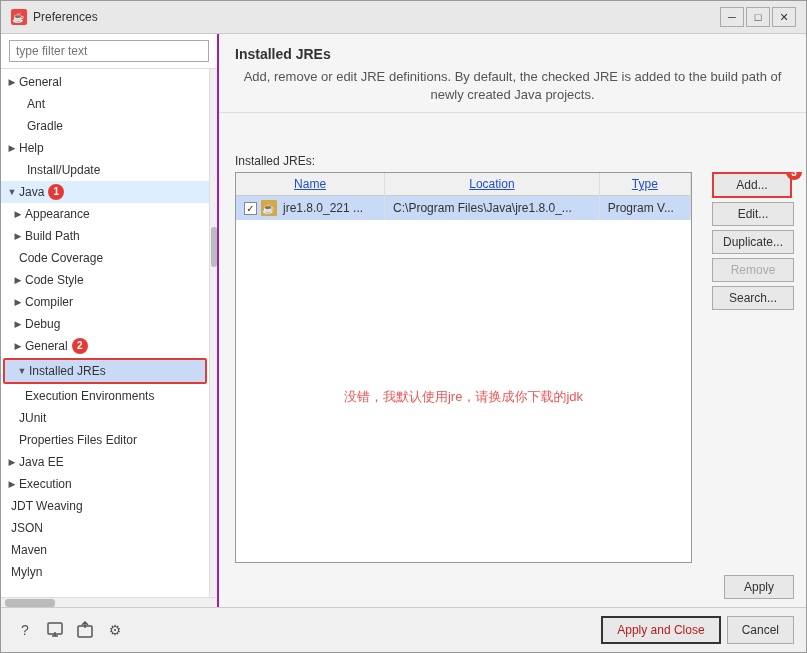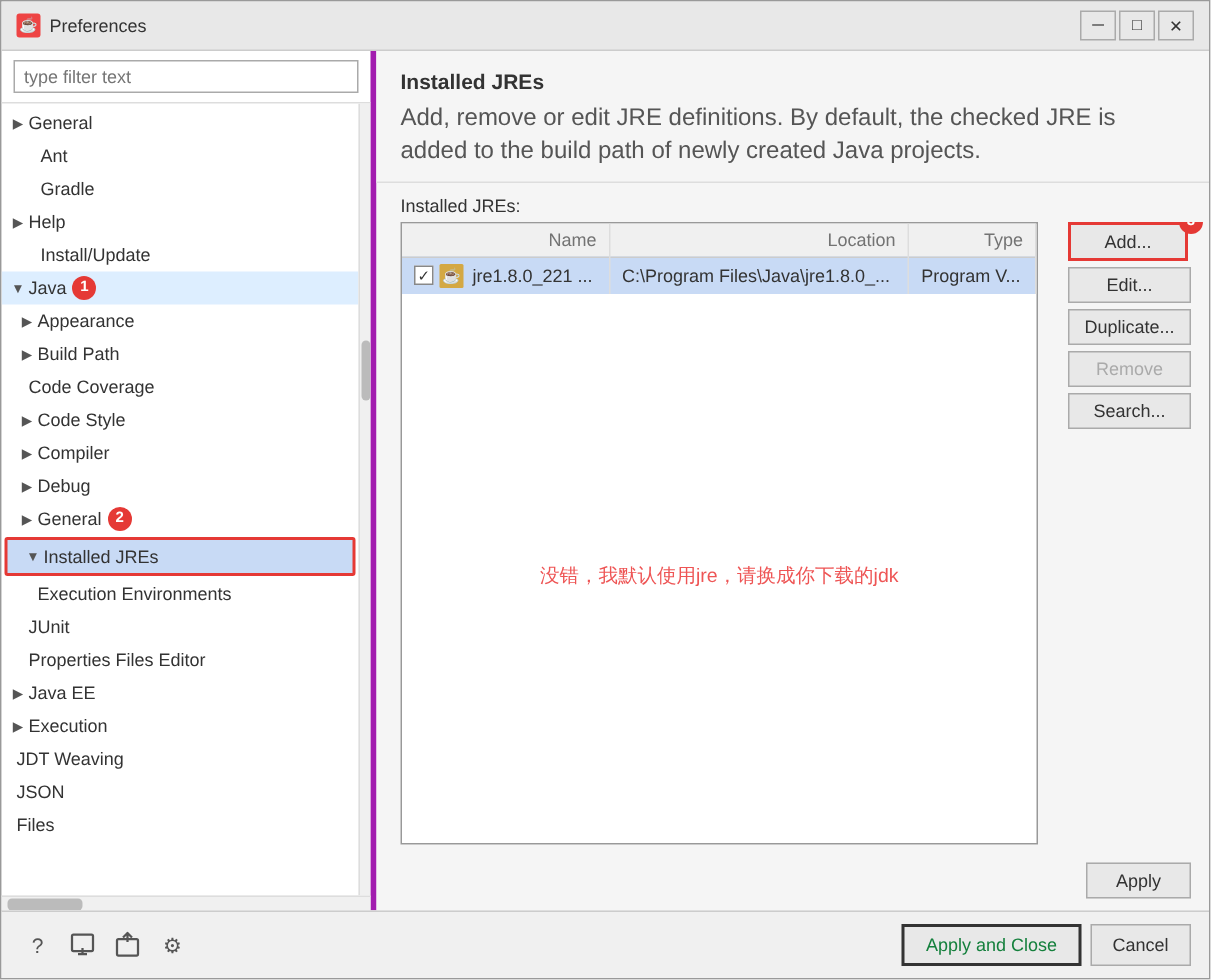--- a/index.html
+++ b/index.html
@@ -10,66 +10,66 @@
     .title-bar { background: #e8e8e8; padding: 6px 10px; display: flex; align-items: center; justify-content: space-between; border-bottom: 1px solid #ccc; min-height: 32px; }
     .title-bar-left { display: flex; align-items: center; gap: 6px; }
     .title-bar-icon { width: 16px; height: 16px; background: #e44; border-radius: 2px; display: flex; align-items: center; justify-content: center; color: white; font-size: 10px; }
     .title-bar-text { font-size: 12px; font-weight: normal; color: #333; }
     .title-bar-controls { display: flex; gap: 2px; }
     .title-bar-btn { width: 24px; height: 20px; border: 1px solid #aaa; background: #e8e8e8; cursor: pointer; display: flex; align-items: center; justify-content: center; font-size: 11px; color: #333; }
 
     .content-area { display: flex; flex: 1; overflow: hidden; }
 
     
-    .sidebar { width: 250px; background: white; border-right: 4px solid #a21caf; display: flex; flex-direction: column; }
+    .sidebar { width: 218px; background: white; border-right: 2px solid #a21caf; display: flex; flex-direction: column; }
     .filter-input-wrap { padding: 6px 8px; border-bottom: 1px solid #ddd; }
     .filter-input { width: 100%; border: 1px solid #aaa; padding: 3px 6px; font-size: 12px; color: #999; background: white; }
     .tree-area { flex: 1; overflow-y: auto; overflow-x: hidden; padding: 2px 0; }
 
     .tree-item { display: flex; align-items: center; padding: 2px 4px; cursor: pointer; white-space: nowrap; color: #333; line-height: 18px; }
 
     .tree-arrow { width: 14px; height: 14px; display: inline-flex; align-items: center; justify-content: center; font-size: 9px; color: #555; flex-shrink: 0; }
     .tree-indent { display: inline-block; }
     .tree-label { font-size: 12px; }
 
     .badge { display: inline-flex; align-items: center; justify-content: center; width: 16px; height: 16px; border-radius: 50%; background: #e53935; color: white; font-size: 10px; font-weight: bold; margin-left: 4px; }
 
     .outline-box { border: 2px solid #e53935; border-radius: 2px; }
 
     
     .main-panel { flex: 1; display: flex; flex-direction: column; background: #f5f5f5; padding: 0; }
 
     .panel-header { padding: 12px 16px 8px; border-bottom: 1px solid #ddd; background: #f5f5f5; }
     .panel-title { font-size: 14px; font-weight: bold; color: #333; margin-bottom: 6px; }
-    .panel-desc { font-size: 16px; color: #555; line-height: 1.4; }
+    .panel-desc { font-size: 13px; color: #555; line-height: 1.4; text-align: center; }
     .jre-label { font-size: 12px; color: #333; margin-bottom: 6px; }
     .jre-table { width: 100%; border-collapse: collapse; }
     .jre-table thead tr { background: #f0f0f0; border-bottom: 1px solid #ccc; }
-    .jre-table th { text-align: right; padding: 4px 8px; font-size: 12px; font-weight: normal; color: #737373; border-right: 1px solid #ddd; }
+    .jre-table th { text-align: center; padding: 4px 8px; font-size: 12px; font-weight: normal; color: #1d4ed8; border-right: 1px solid #ddd; text-decoration: underline; }
     .jre-table td { padding: 4px 8px; font-size: 12px; color: #333; border-right: 1px solid #ddd; vertical-align: middle; }
     .jre-table tbody tr.selected { background: #c8daf5; }
 
     .checkbox-cell { display: flex; align-items: center; gap: 4px; }
     .jre-checkbox { width: 13px; height: 13px; border: 1px solid #888; background: white; display: flex; align-items: center; justify-content: center; flex-shrink: 0; }
     .jre-checkbox.checked::after { content: '✓'; font-size: 10px; color: #333; }
     .jre-icon { width: 16px; height: 16px; background: #d4a843; border-radius: 1px; display: inline-block; margin-right: 2px; flex-shrink: 0; font-size: 10px; display: flex; align-items: center; justify-content: center; color: #8B6914; }
 
     .right-buttons { display: flex; flex-direction: column; gap: 4px; padding: 0 12px; }
     .right-btn { min-width: 80px; padding: 4px 10px; font-size: 12px; background: #e8e8e8; border: 1px solid #aaa; cursor: pointer; text-align: center; color: #333; }
     .right-btn:disabled { color: #aaa; cursor: default; }
     .right-btn.add-btn { border: 2px solid #e53935; }
     .btn-badge { position: absolute; top: -8px; right: -8px; width: 16px; height: 16px; border-radius: 50%; background: #e53935; color: white; font-size: 10px; font-weight: bold; display: flex; align-items: center; justify-content: center; }
     .jre-table-container { flex: 1; border: 1px solid #999; background: white; margin-left: 16px; margin-right: 8px; overflow: hidden; position: relative; display: flex; flex-direction: column; }
 
     
     .bottom-bar { border-top: 1px solid #ccc; padding: 8px 12px; display: flex; align-items: center; justify-content: space-between; background: #f0f0f0; }
     .bottom-icons { display: flex; gap: 6px; align-items: center; }
     .bottom-icon-btn { width: 24px; height: 24px; border: none; background: none; cursor: pointer; display: flex; align-items: center; justify-content: center; color: #555; font-size: 14px; }
     .bottom-right-btns { display: flex; gap: 6px; }
-    .btn-apply-close { padding: 5px 14px; font-size: 12px; background: #e8e8e8; border: 1px solid #aaa; cursor: pointer; color: #15803d; }
+    .btn-apply-close { padding: 5px 14px; font-size: 12px; background: #e8e8e8; border: 1px solid #aaa; cursor: pointer; color: #b91c1c; }
     .btn-cancel { padding: 5px 14px; font-size: 12px; background: #e8e8e8; border: 1px solid #aaa; cursor: pointer; color: #333; }
     .apply-close-focused { border: 2px solid #333 !important; }
 
     .sidebar-scrollbar { width: 8px; background: #f0f0f0; border-left: 1px solid #ddd; position: relative; }
     .sidebar-scrollbar-thumb { position: absolute; top: 30%; width: 6px; height: 40px; background: #bbb; border-radius: 3px; left: 1px; }
   </style>
 </head>
 <body>
 
 <div class="window">
@@ -208,44 +208,48 @@
             <span class="tree-label">JDT Weaving</span>
           </div>
 
           <div class="tree-item">
             <span class="tree-indent" style="width:6px;"></span>
             <span class="tree-label">JSON</span>
           </div>
 
           <div class="tree-item">
             <span class="tree-indent" style="width:6px;"></span>
-            <span class="tree-label">Files</span>
-          </div>
-
+            <span class="tree-label">Maven</span>
+          </div>
+
+          <div class="tree-item">
+            <span class="tree-indent" style="width:6px;"></span>
+            <span class="tree-label">Mylyn</span>
+          </div>
 
         </div>
         <div class="sidebar-scrollbar">
           <div class="sidebar-scrollbar-thumb"></div>
         </div>
       </div>
       <div style="display:flex; height:10px; border-top:1px solid #ddd; background:#f0f0f0;">
         <div style="flex:1; display:flex; align-items:center; overflow:hidden;">
           <div style="height:8px; width:50px; background:#bbb; border-radius:3px; margin-left:4px;"></div>
         </div>
       </div>
     </div>
 
     <div class="main-panel">
 
       <div class="panel-header">
         <div class="panel-title">Installed JREs</div>
         <div class="panel-desc">Add, remove or edit JRE definitions. By default, the checked JRE is added to the build path of newly created Java projects.</div>
       </div>
 
-      <div style="padding: 8px 16px 4px 16px;">
+      <div style="padding: 8px 16px 4px 16px; margin-top: 33px;">
         <span class="jre-label">Installed JREs:</span>
       </div>
 
       <div style="display:flex; flex:1; padding: 0 0 8px 0; overflow:hidden;">
 
         <div class="jre-table-container">
           <table class="jre-table">
             <thead>
               <tr>
                 <th>Name</th>

